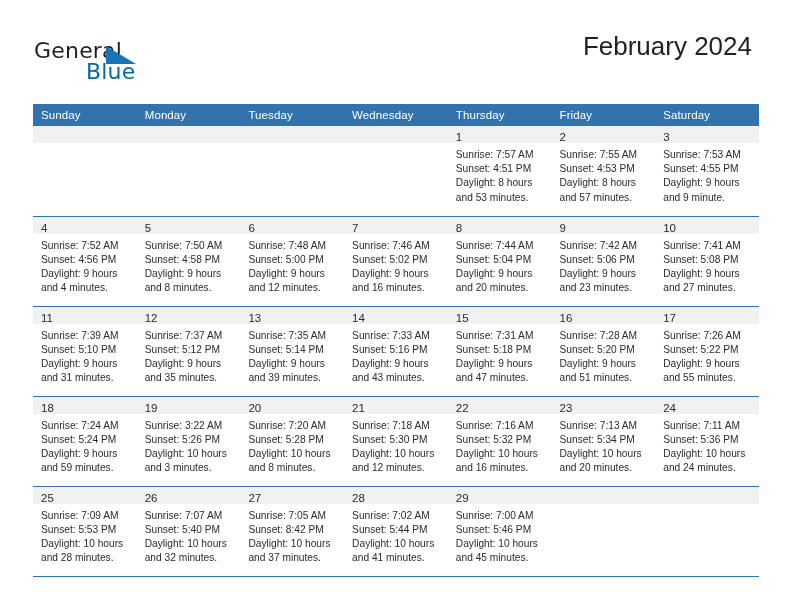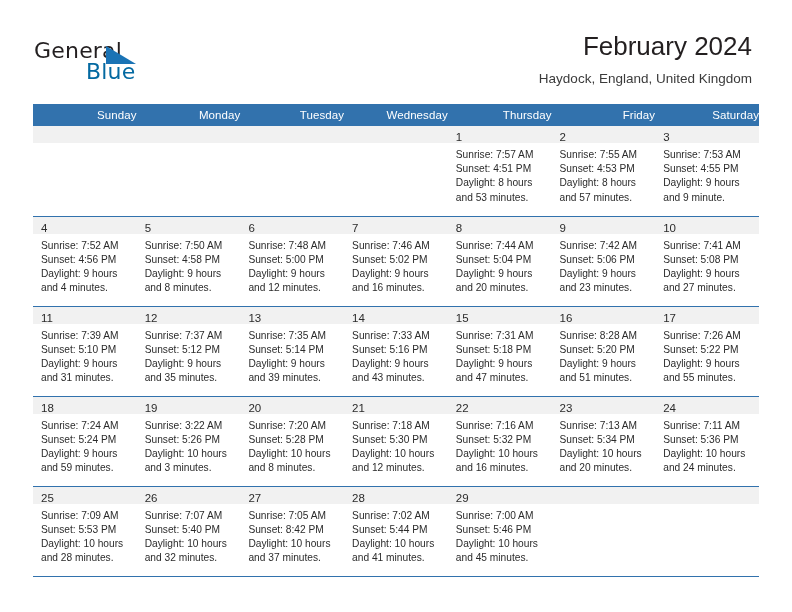--- a/index.html
+++ b/index.html
@@ -65,21 +65,21 @@
     top: 6px;
     width: 34px;
     height: 22px;
   }
   .brand-flag svg { display: block; }
 
   .title-block {
     position: absolute;
     right: 40px;
     top: 30px;
-    text-align: right;
+    text-align: left;
   }
   .cal-title {
     font-size: 26px;
     color: #231f20;
     font-weight: 400;
     line-height: 32px;
     font-family: "Liberation Sans", sans-serif;
     white-space: nowrap;
   }
   .cal-location {
@@ -100,21 +100,21 @@
     border-collapse: collapse;
     table-layout: fixed;
   }
   .cal col { width: 103.71px; }
 
   .cal thead th {
     background: #3272ad;
     color: #ffffff;
     font-size: 11.5px;
     font-weight: 400;
-    text-align: right;
+    text-align: left;
     padding: 5px 0 5px 8px;
     height: 19px;
     box-sizing: border-box;
     border: none;
     vertical-align: middle;
     letter-spacing: 0.1px;
   }
 
   .cal tbody td {
     vertical-align: top;
@@ -169,21 +169,20 @@
       <span class="brand-flag">
         <svg width="34" height="22" viewBox="0 0 34 22" xmlns="http://www.w3.org/2000/svg">
           <polygon points="2,2 32,20 2,20" fill="#1a73b5"></polygon>
         </svg>
       </span>
       <span class="brand-blue">Blue</span>
     </div>
 
     <div class="title-block">
       <div class="cal-title">February 2024</div>
-      <div class="cal-location">Haydock, England, United Kingdom</div>
     </div>
 
   </div>
 
   <table class="cal">
     <colgroup>
       <col>
         <col>
         <col>
         <col>
@@ -390,21 +389,21 @@
                 <div class="ln">Sunset: 5:18 PM</div>
                 <div class="ln">Daylight: 9 hours</div>
                 <div class="ln">and 47 minutes.</div>
               </div>
             </div>
           </td>
           <td>
             <div class="cell">
               <div class="daynum-band"><span class="daynum">16</span></div>
               <div class="cell-body">
-                <div class="ln">Sunrise: 8:28 AM</div>
+                <div class="ln">Sunrise: 7:28 AM</div>
                 <div class="ln">Sunset: 5:20 PM</div>
                 <div class="ln">Daylight: 9 hours</div>
                 <div class="ln">and 51 minutes.</div>
               </div>
             </div>
           </td>
           <td>
             <div class="cell">
               <div class="daynum-band"><span class="daynum">17</span></div>
               <div class="cell-body">

